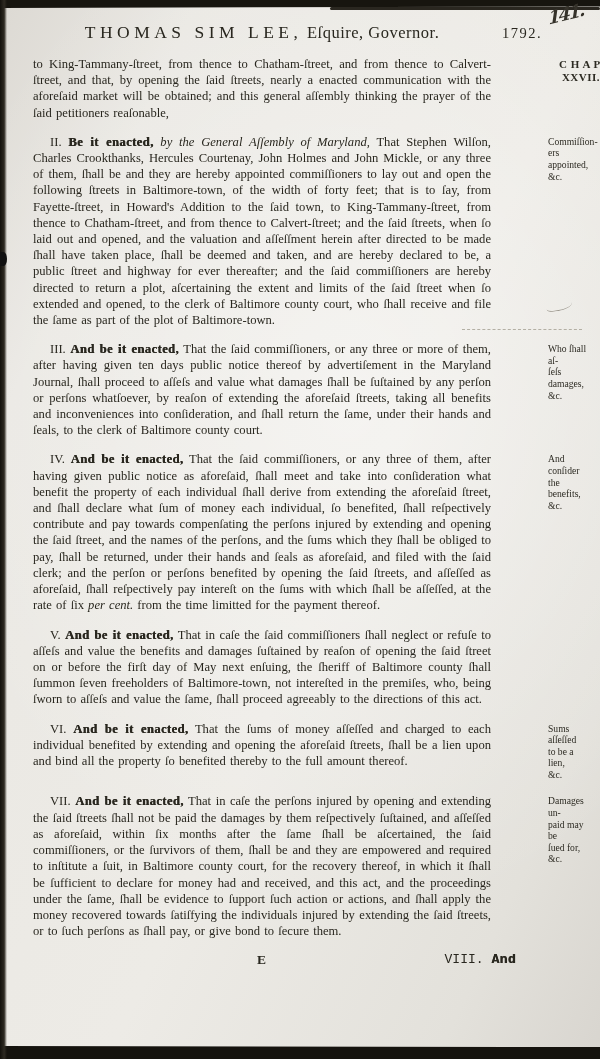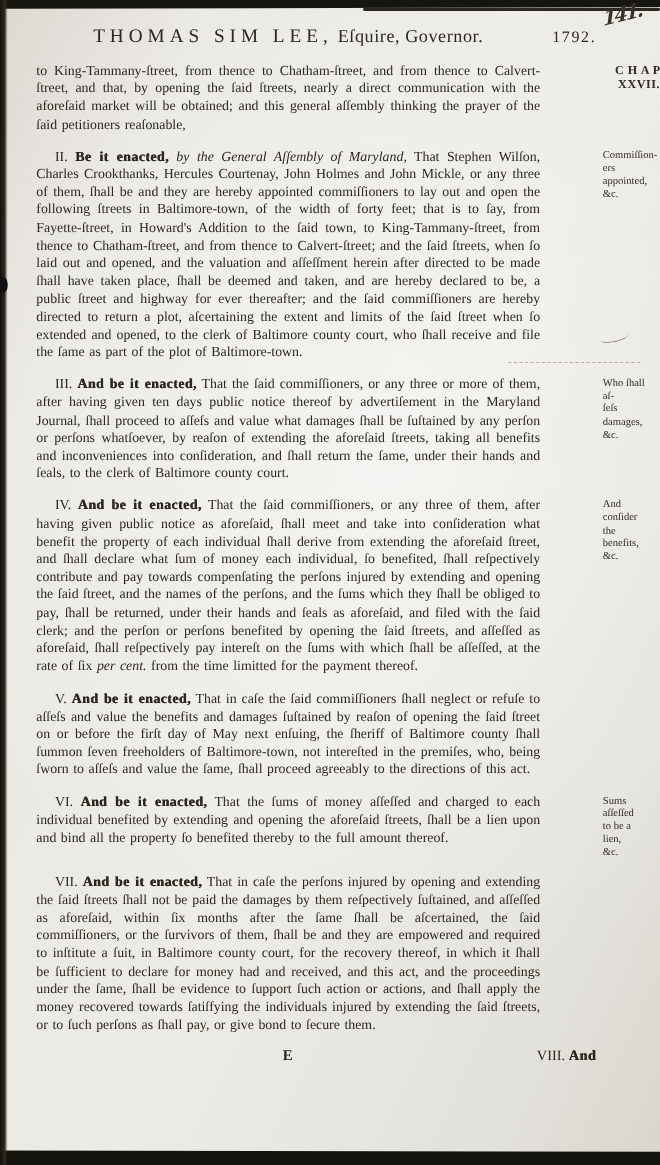--- a/index.html
+++ b/index.html
@@ -44,21 +44,21 @@
   .run-italic{font-style:italic;}
 
   .margin-note{
     font-size:9.6px;line-height:11.6px;white-space:pre-line;
     padding-top:2px;color:#2c2a22;margin-left:48px;
   }
   .margin-note.chap{font-size:11px;letter-spacing:.5px;text-align:center;width:66px;line-height:13px;font-weight:bold;}
 
   .footer{position:relative;margin-top:9px;height:22px;}
   .sig{position:absolute;left:0;width:458px;text-align:center;font-size:13.5px;font-weight:bold;letter-spacing:1px;}
-  .catchword{position:absolute;right:48px;font-size:13px;white-space:nowrap;}
+  .catchword{position:absolute;right:74px;font-size:13px;white-space:nowrap;font-family:Liberation Mono, monospace;}
 </style>
 </head>
 <body>
 
 <div class="page">
 
   <div class="edge-top"></div>
   <div class="edge-top2"></div>
   <div class="edge-bottom"></div>
   <div class="edge-left"></div>
@@ -72,21 +72,21 @@
 
     <div class="row header">
       <div class="title">
         <span class="title-caps">THOMAS SIM LEE,</span><span class="title-rest"> Eſquire, Governor.</span>
       </div>
       <div class="year">1792.</div>
     </div>
 
     <div id="paragraphs">
         <div class="row para-row">
-          <p class="para-body"><span class="run-plain">to King-Tammany-ſtreet, from thence to Chatham-ſtreet, and from thence to Calvert-ſtreet, and that, by opening the ſaid ſtreets, nearly a direct communication with the aforeſaid market will be obtained; and this general aſſembly thinking the prayer of the ſaid petitioners reaſonable,</span></p>
+          <p class="para-body"><span class="run-plain">to King-Tammany-ſtreet, from thence to Chatham-ſtreet, and from thence to Calvert-ſtreet, and that, by opening the ſaid ſtreets, nearly a enacted communication with the aforeſaid market will be obtained; and this general aſſembly thinking the prayer of the ſaid petitioners reaſonable,</span></p>
           <div class="margin-note chap">C H A P.
 XXVII.</div>
         </div>
         <div class="row para-row">
           <p class="para-body indent"><span class="run-plain">II. </span><span class="run-blackletter">Be it enacted,</span><span class="run-italic"> by the General Aſſembly of Maryland,</span><span class="run-plain"> That Stephen Wilſon, Charles Crookthanks, Hercules Courtenay, John Holmes and John Mickle, or any three of them, ſhall be and they are hereby appointed commiſſioners to lay out and open the following ſtreets in Baltimore-town, of the width of forty feet; that is to ſay, from Fayette-ſtreet, in Howard's Addition to the ſaid town, to King-Tammany-ſtreet, from thence to Chatham-ſtreet, and from thence to Calvert-ſtreet; and the ſaid ſtreets, when ſo laid out and opened, and the valuation and aſſeſſment herein after directed to be made ſhall have taken place, ſhall be deemed and taken, and are hereby declared to be, a public ſtreet and highway for ever thereafter; and the ſaid commiſſioners are hereby directed to return a plot, aſcertaining the extent and limits of the ſaid ſtreet when ſo extended and opened, to the clerk of Baltimore county court, who ſhall receive and file the ſame as part of the plot of Baltimore-town.</span></p>
           <div class="margin-note">Commiſſion-
 ers appointed,
 &amp;c.</div>
         </div>
         <div class="row para-row">
@@ -105,20 +105,23 @@
           <p class="para-body indent"><span class="run-plain">V. </span><span class="run-blackletter">And be it enacted,</span><span class="run-plain"> That in caſe the ſaid commiſſioners ſhall neglect or refuſe to aſſeſs and value the benefits and damages ſuſtained by reaſon of opening the ſaid ſtreet on or before the firſt day of May next enſuing, the ſheriff of Baltimore county ſhall ſummon ſeven freeholders of Baltimore-town, not intereſted in the premiſes, who, being ſworn to aſſeſs and value the ſame, ſhall proceed agreeably to the directions of this act.</span></p>
         </div>
         <div class="row para-row">
           <p class="para-body indent"><span class="run-plain">VI. </span><span class="run-blackletter">And be it enacted,</span><span class="run-plain"> That the ſums of money aſſeſſed and charged to each individual benefited by extending and opening the aforeſaid ſtreets, ſhall be a lien upon and bind all the property ſo benefited thereby to the full amount thereof.</span></p>
           <div class="margin-note">Sums aſſeſſed
 to be a lien,
 &amp;c.</div>
         </div>
         <div class="row para-row">
           <p class="para-body indent"><span class="run-plain">VII. </span><span class="run-blackletter">And be it enacted,</span><span class="run-plain"> That in caſe the perſons injured by opening and extending the ſaid ſtreets ſhall not be paid the damages by them reſpectively ſuſtained, and aſſeſſed as aforeſaid, within ſix months after the ſame ſhall be aſcertained, the ſaid commiſſioners, or the ſurvivors of them, ſhall be and they are empowered and required to inſtitute a ſuit, in Baltimore county court, for the recovery thereof, in which it ſhall be ſufficient to declare for money had and received, and this act, and the proceedings under the ſame, ſhall be evidence to ſupport ſuch action or actions, and ſhall apply the money recovered towards ſatiſfying the individuals injured by extending the ſaid ſtreets, or to ſuch perſons as ſhall pay, or give bond to ſecure them.</span></p>
+          <div class="margin-note">Damages un-
+paid may be
+ſued for, &amp;c.</div>
         </div>
       </div>
 
     <div class="footer">
       <div class="sig">E</div>
       <div class="catchword">
         <span>VIII.</span>
         <span class="run-blackletter">And</span>
       </div>
     </div>

